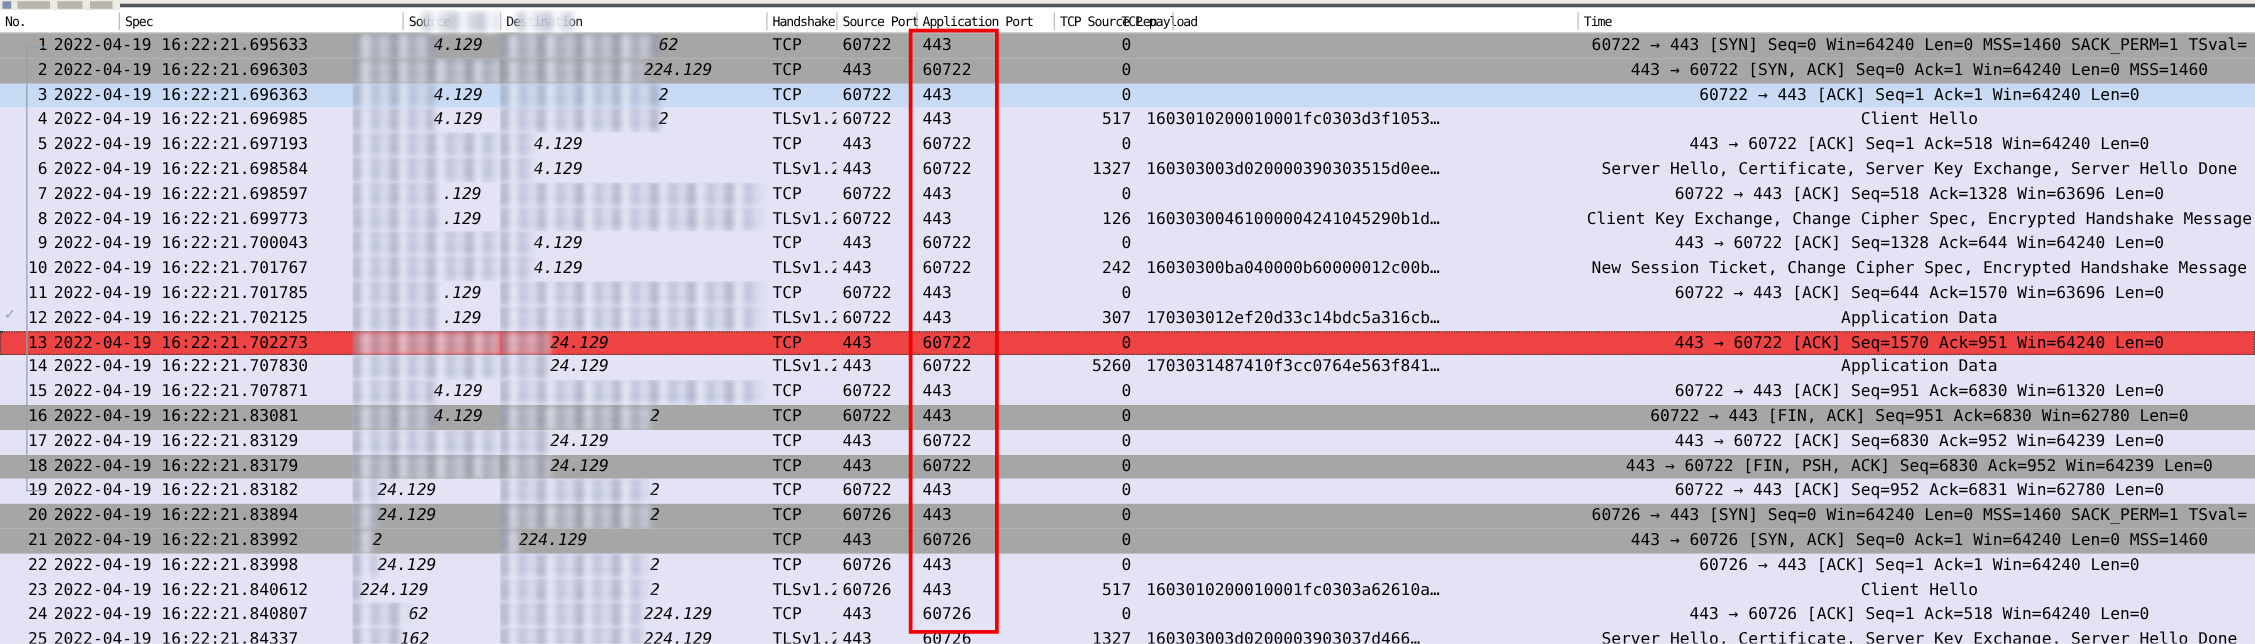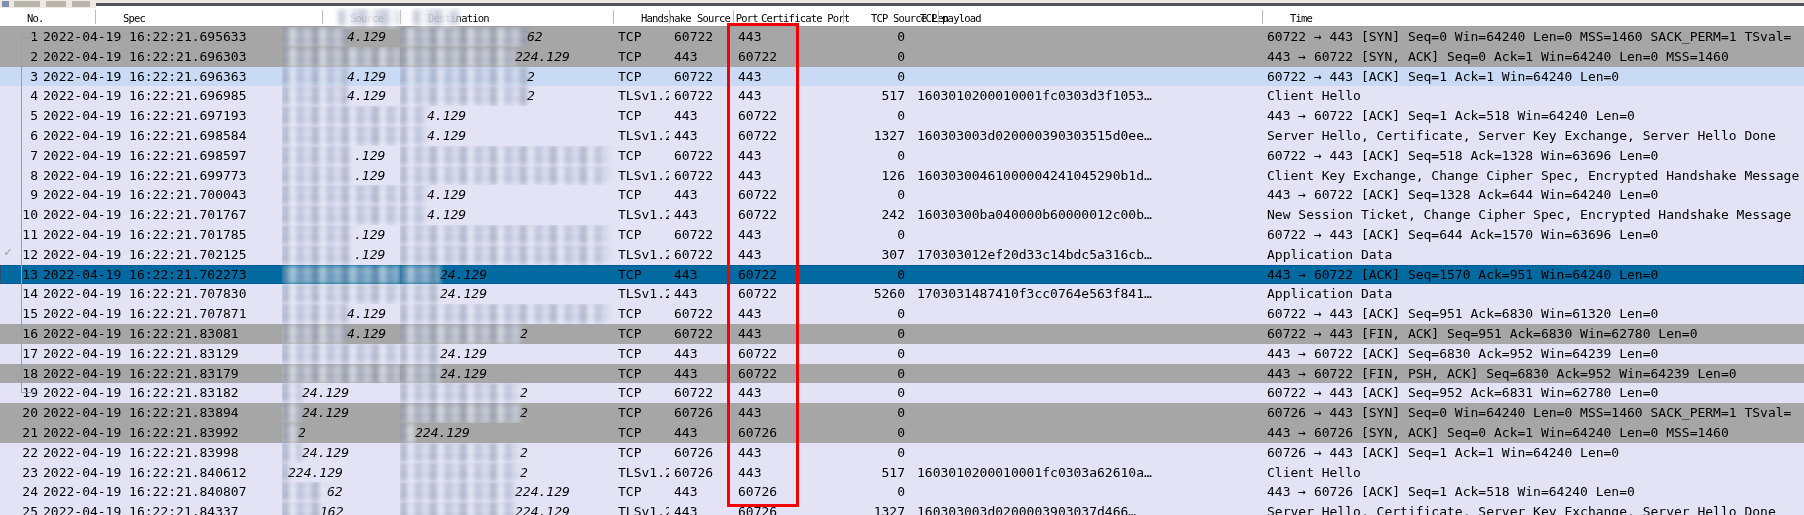--- a/index.html
+++ b/index.html
@@ -15,52 +15,52 @@
   #topstrip .filter-edge-dark { position:absolute; left:96px; right:0; top:3px; height:3px; background:#51555a; }
   #topstrip .filter-edge-white { position:absolute; left:96px; right:0; top:6px; height:2px; background:#ffffff; }
 
   
   #header {
     position:absolute; left:0; top:8px; width:1804px; height:19px;
     background:#ffffff; border-bottom:1px solid #9e9e9e; z-index:3;
   }
   .h {
     position:absolute; top:4px; font-size:10.5px; letter-spacing:-0.8px;
-    color:#000; white-space:nowrap; font-family:"DejaVu Sans Mono", monospace;margin-left:23px;
+    color:#000; white-space:nowrap; font-family:"DejaVu Sans Mono", monospace;
   }
   .hsep { position:absolute; top:2px; bottom:2px; width:1px; background:#bcbcbc; }
   .hblob {
     position:absolute; top:1px; height:17px; border-radius:4px;
     background:
       repeating-linear-gradient(90deg, rgba(190,196,210,.85) 0 7px, rgba(248,248,252,.9) 7px 14px, rgba(205,210,222,.8) 14px 22px),
       repeating-linear-gradient(0deg, rgba(255,255,255,.4) 0 5px, rgba(180,186,200,.35) 5px 10px);
     filter: blur(2.5px);
   }
 
   
   #rows { position:absolute; left:0; top:27px; width:1804px; z-index:1; }
   .row {
     display:flex; height:19.8px; line-height:19.6px;
     font-size:13px; color:#000; white-space:pre; overflow:hidden;
     background:#e4e3f6;
   }
   .row.gray { background:#a6a6a6; }
   .row.blue { background:#c9daf5; }
-  .row.selected { background:#0369a1; outline:1px dotted #3c3c3c; outline-offset:-1px; }
+  .row.selected { background:#ef4444; outline:1px dotted #3c3c3c; outline-offset:-1px; }
   .c { flex:none; overflow:hidden; }
   .c.no    { width:40px;  text-align:right; padding-right:2px; }
   .c.time  { width:242px; padding-left:3px; }
   .c.src   { width:118px; display:flex; }
   .c.dst   { width:213px; display:flex; }
   .c.proto { width:56px;  padding-left:5px; }
   .c.sport { width:64px;  padding-left:5px; }
   .c.dport { width:110px; padding-left:5px; }
   .c.len   { width:67px;  text-align:right; padding-right:5px; }
   .c.pay   { width:352px; padding-left:7px; }
-  .c.info  { flex:1 1 auto; min-width:0; padding-left:5px; }
+  .c.info  { flex:1 1 auto; min-width:0; padding-left:5px;text-align:center; }
 
   
   .blur {
     flex:none; height:100%;
     background:
       repeating-linear-gradient(90deg, rgba(128,138,164,.48) 0 7px, rgba(236,239,249,.62) 7px 14px, rgba(163,173,199,.5) 14px 22px, rgba(212,217,234,.55) 22px 30px),
       repeating-linear-gradient(0deg, rgba(255,255,255,.28) 0 5px, rgba(148,156,180,.28) 5px 10px);
     filter: blur(2.5px);
   }
   .blur.ext { margin-left:-30px; }
@@ -97,21 +97,21 @@
     <div class="filter-edge-white"></div>
   </div>
 
   <div id="header">
     <span class="h" style="left:4px">No.</span>
     <span class="h" style="left:100px">Spec</span>
     <span class="h" style="left:327px">Source</span>
     <span class="h" style="left:405px">Destination</span>
     <span class="h" style="left:618px">Handshake</span>
     <span class="h" style="left:674px">Source Port</span>
-    <span class="h" style="left:738px">Certificate Port</span>
+    <span class="h" style="left:738px">Application Port</span>
     <span class="h" style="left:848px">TCP Source Len</span>
     <span class="h" style="left:897px">TCP payload</span>
     <span class="h" style="left:1267px">Time</span>
     <div class="hsep" style="left:95px"></div>
     <div class="hsep" style="left:322px"></div>
     <div class="hsep" style="left:400px"></div>
     <div class="hsep" style="left:613px"></div>
     <div class="hsep" style="left:669px"></div>
     <div class="hsep" style="left:733px"></div>
     <div class="hsep" style="left:843px"></div>

